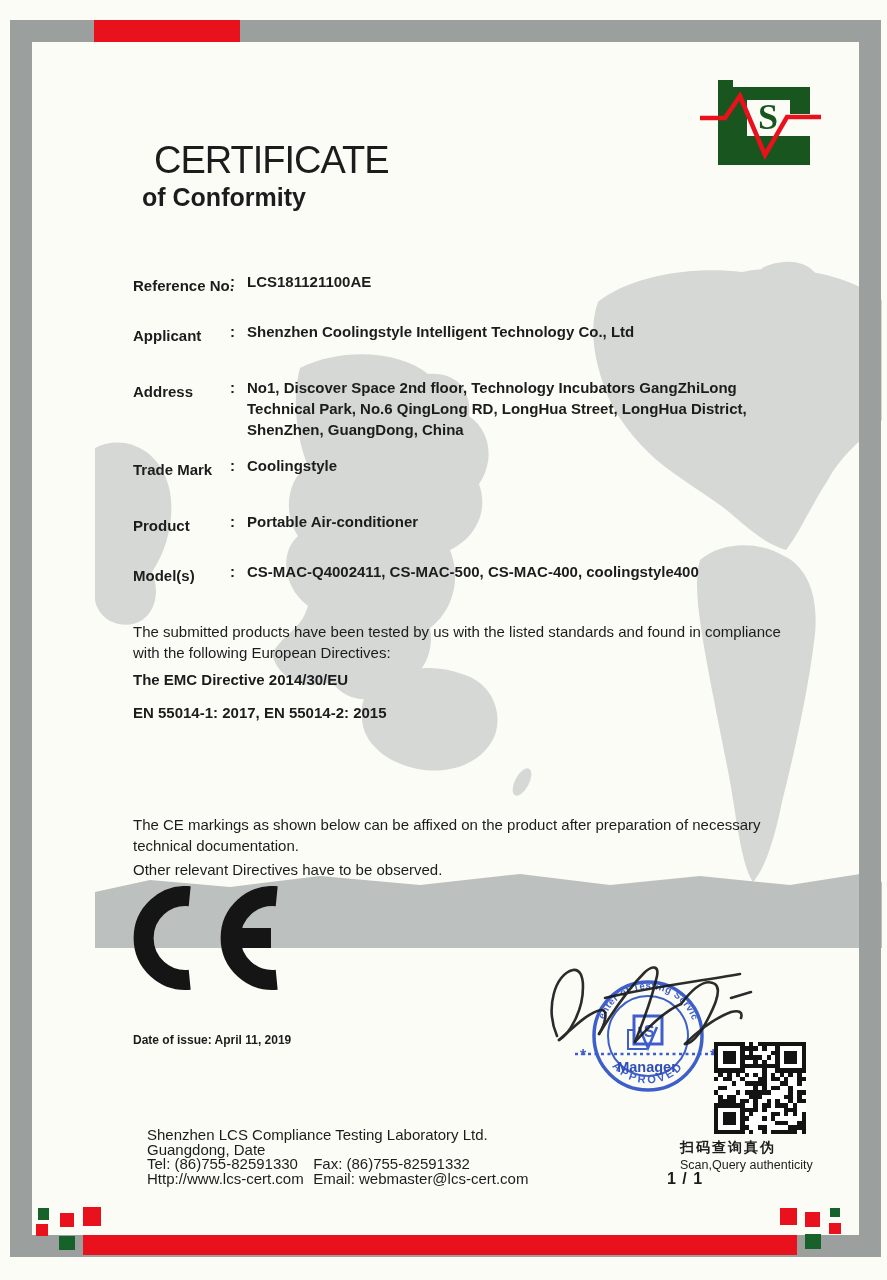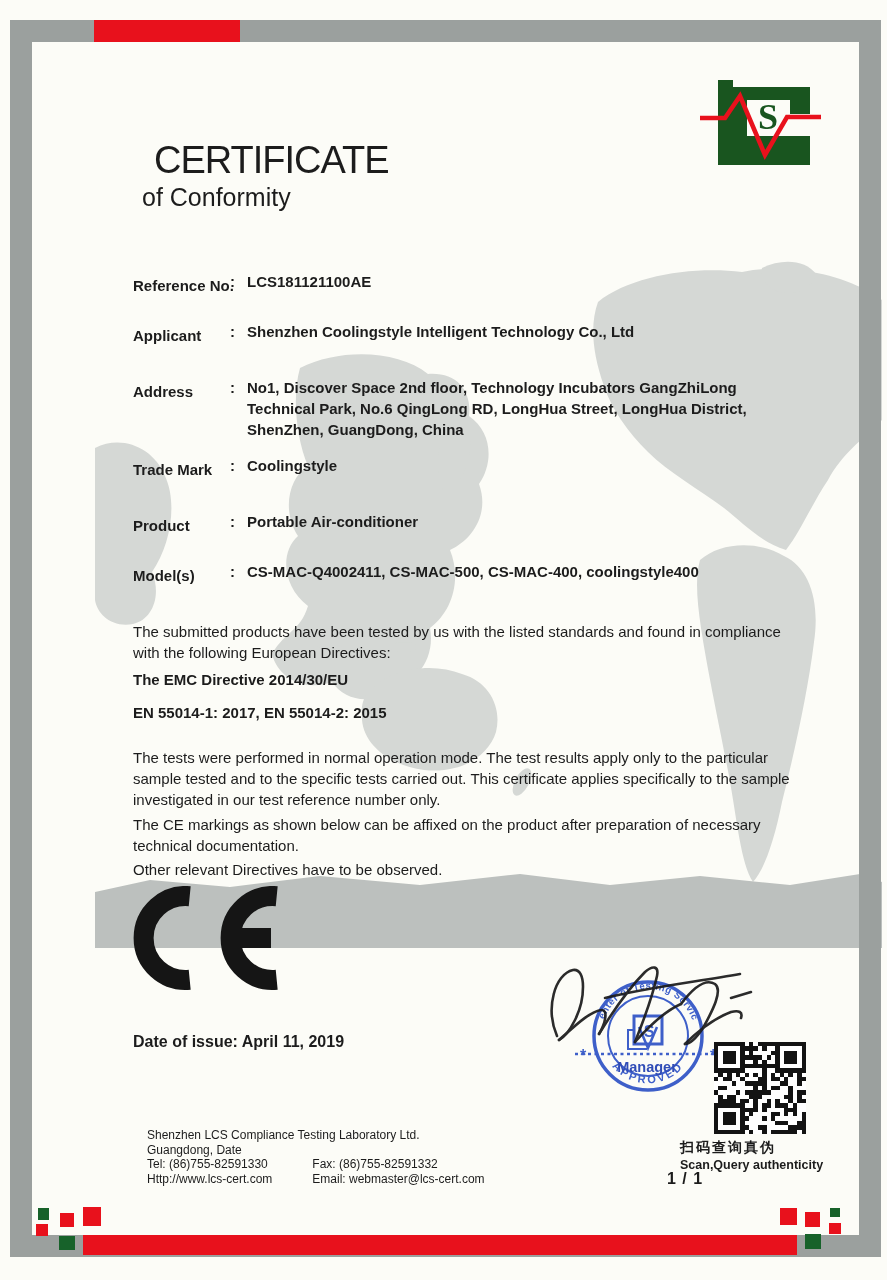--- a/index.html
+++ b/index.html
@@ -13,40 +13,40 @@
   
   .bar{position:absolute;background:var(--frame-gray);}
   .redseg{position:absolute;background:var(--accent-red);}
   .sq{position:absolute;}
   .sq.red{background:var(--accent-red);} .sq.green{background:#17622a;}
   
   .wm{position:absolute;left:0;top:0;z-index:0;}
   .content{position:absolute;inset:0;z-index:1;}
   
   .title{position:absolute;left:141px;top:141px;font-size:38px;font-weight:normal;letter-spacing:-1px;line-height:1;margin-left:13px;}
-  .subtitle{position:absolute;left:142px;top:185px;font-size:25px;font-weight:normal;line-height:1;}
+  .subtitle{position:absolute;left:142px;top:185px;font-size:25px;font-weight:bold;line-height:1;}
   
   .frow{position:absolute;left:133px;width:665px;font-size:15px;font-weight:bold;line-height:21px;}
   .flabel{position:absolute;left:0;top:4px;white-space:nowrap;}
   .fcolon{position:absolute;left:97px;top:0;}
   .fvalue{position:absolute;left:114px;top:0;width:555px;}
   
   .para{position:absolute;left:133px;width:668px;font-size:15px;line-height:21px;}
   .b{font-weight:bold;}
   
-  .footer{position:absolute;left:147px;top:1128px;font-size:12px;line-height:14.6px;white-space:nowrap;}
+  .footer{position:absolute;left:147px;top:1128px;font-size:15px;line-height:14.6px;white-space:nowrap;}
   .fcol1{display:inline-block;width:162px;}
   .pagenum{position:absolute;left:667px;top:1170px;font-size:16px;font-weight:bold;letter-spacing:1px;}
   
   .qrblock{position:absolute;left:680px;top:1042px;width:160px;text-align:left;z-index:3;}
   .qrgrid{width:92px;height:92px;margin:0 auto;display:grid;grid-template-columns:repeat(21,1fr);
           grid-template-rows:repeat(21,1fr);background:#fff;}
   .qm{background:#fff;} .qm.on{background:#131313;}
   .qr-zh{font-size:14px;font-weight:bold;margin-top:5px;letter-spacing:2px;}
-  .qr-en{font-size:12.5px;font-weight:bold;margin-top:1px;}
+  .qr-en{font-size:12.5px;font-weight:normal;margin-top:1px;}
   
   .green-f{fill:var(--logo-green);}
   .red-s{stroke:var(--accent-red);fill:none;}
   .blue-s{stroke:var(--stamp-blue);fill:none;}
   .blue-f{fill:var(--stamp-blue);}
   .ink-s{stroke:#1a1a1a;fill:none;}
   .wm-f{fill:var(--watermark-gray);}
   .band-f{fill:var(--band-gray);}
   .ce-s{stroke:#151515;fill:none;}
 </style>
@@ -145,31 +145,30 @@
     </div>
     <div class="frow" style="top:561px;">
       <span class="flabel">Model(s)</span>
       <span class="fcolon">:</span>
       <span class="fvalue">CS-MAC-Q4002411, CS-MAC-500, CS-MAC-400, coolingstyle400</span>
     </div>
 
     <div class="para" style="top:621px;">The submitted products have been tested by us with the listed standards and found in compliance with the following European Directives:</div>
     <div class="para b" style="top:669px;">The EMC Directive 2014/30/EU</div>
     <div class="para b" style="top:702px;">EN 55014-1: 2017, EN 55014-2: 2015</div>
-    <div class="para" style="top:747px;">The tests were performed in normal operation mode. The test results apply only to the particular sample tested and to the specific tests carried out. This certificate applies specifically to the sample investigated in our test reference number only.</div>
     <div class="para" style="top:859px;">Other relevant Directives have to be observed.</div>
     <div class="para" style="top:814px;">The CE markings as shown below can be affixed on the product after preparation of necessary technical documentation.</div>
 
     <svg class="abs" style="left:133px;top:886px;z-index:2;" width="195" height="106" viewBox="0 0 195 106" role="img" aria-label="CE">
       <path class="ce-s" stroke-width="20" d="M 56.7,10.2 A 42,42 0 1 0 56.7,93.8"></path>
       <path class="ce-s" stroke-width="20" d="M 143.7,10.2 A 42,42 0 1 0 143.7,93.8"></path>
       <rect x="91" y="42" width="47" height="20" fill="#151515"></rect>
     </svg>
 
-    <div class="abs b" style="left:133px;top:1033px;font-size:16px;">Date of issue: April 11, 2019</div>
+    <div class="abs b" style="left:133px;top:1033px;font-size:12px;">Date of issue: April 11, 2019</div>
 
     <svg class="abs" style="left:535px;top:948px;z-index:3;" width="260" height="172" viewBox="0 0 260 172">
       <g opacity="0.9">
         <circle class="blue-s" cx="113" cy="88" r="54" stroke-width="3.5"></circle>
         <circle class="blue-s" cx="113" cy="88" r="40" stroke-width="2"></circle>
         <path id="arcTop" fill="none" d="M 68.8,71.9 A 47,47 0 0 1 157.2,71.9"></path>
         <path id="arcBot" fill="none" d="M 68.8,104.1 A 47,47 0 0 0 157.2,104.1"></path>
         <text class="blue-f" font-size="9.5" font-weight="bold" letter-spacing="0.6">
           <textPath href="#arcTop" startOffset="50%" text-anchor="middle">Center of Testing Service</textPath>
         </text>

